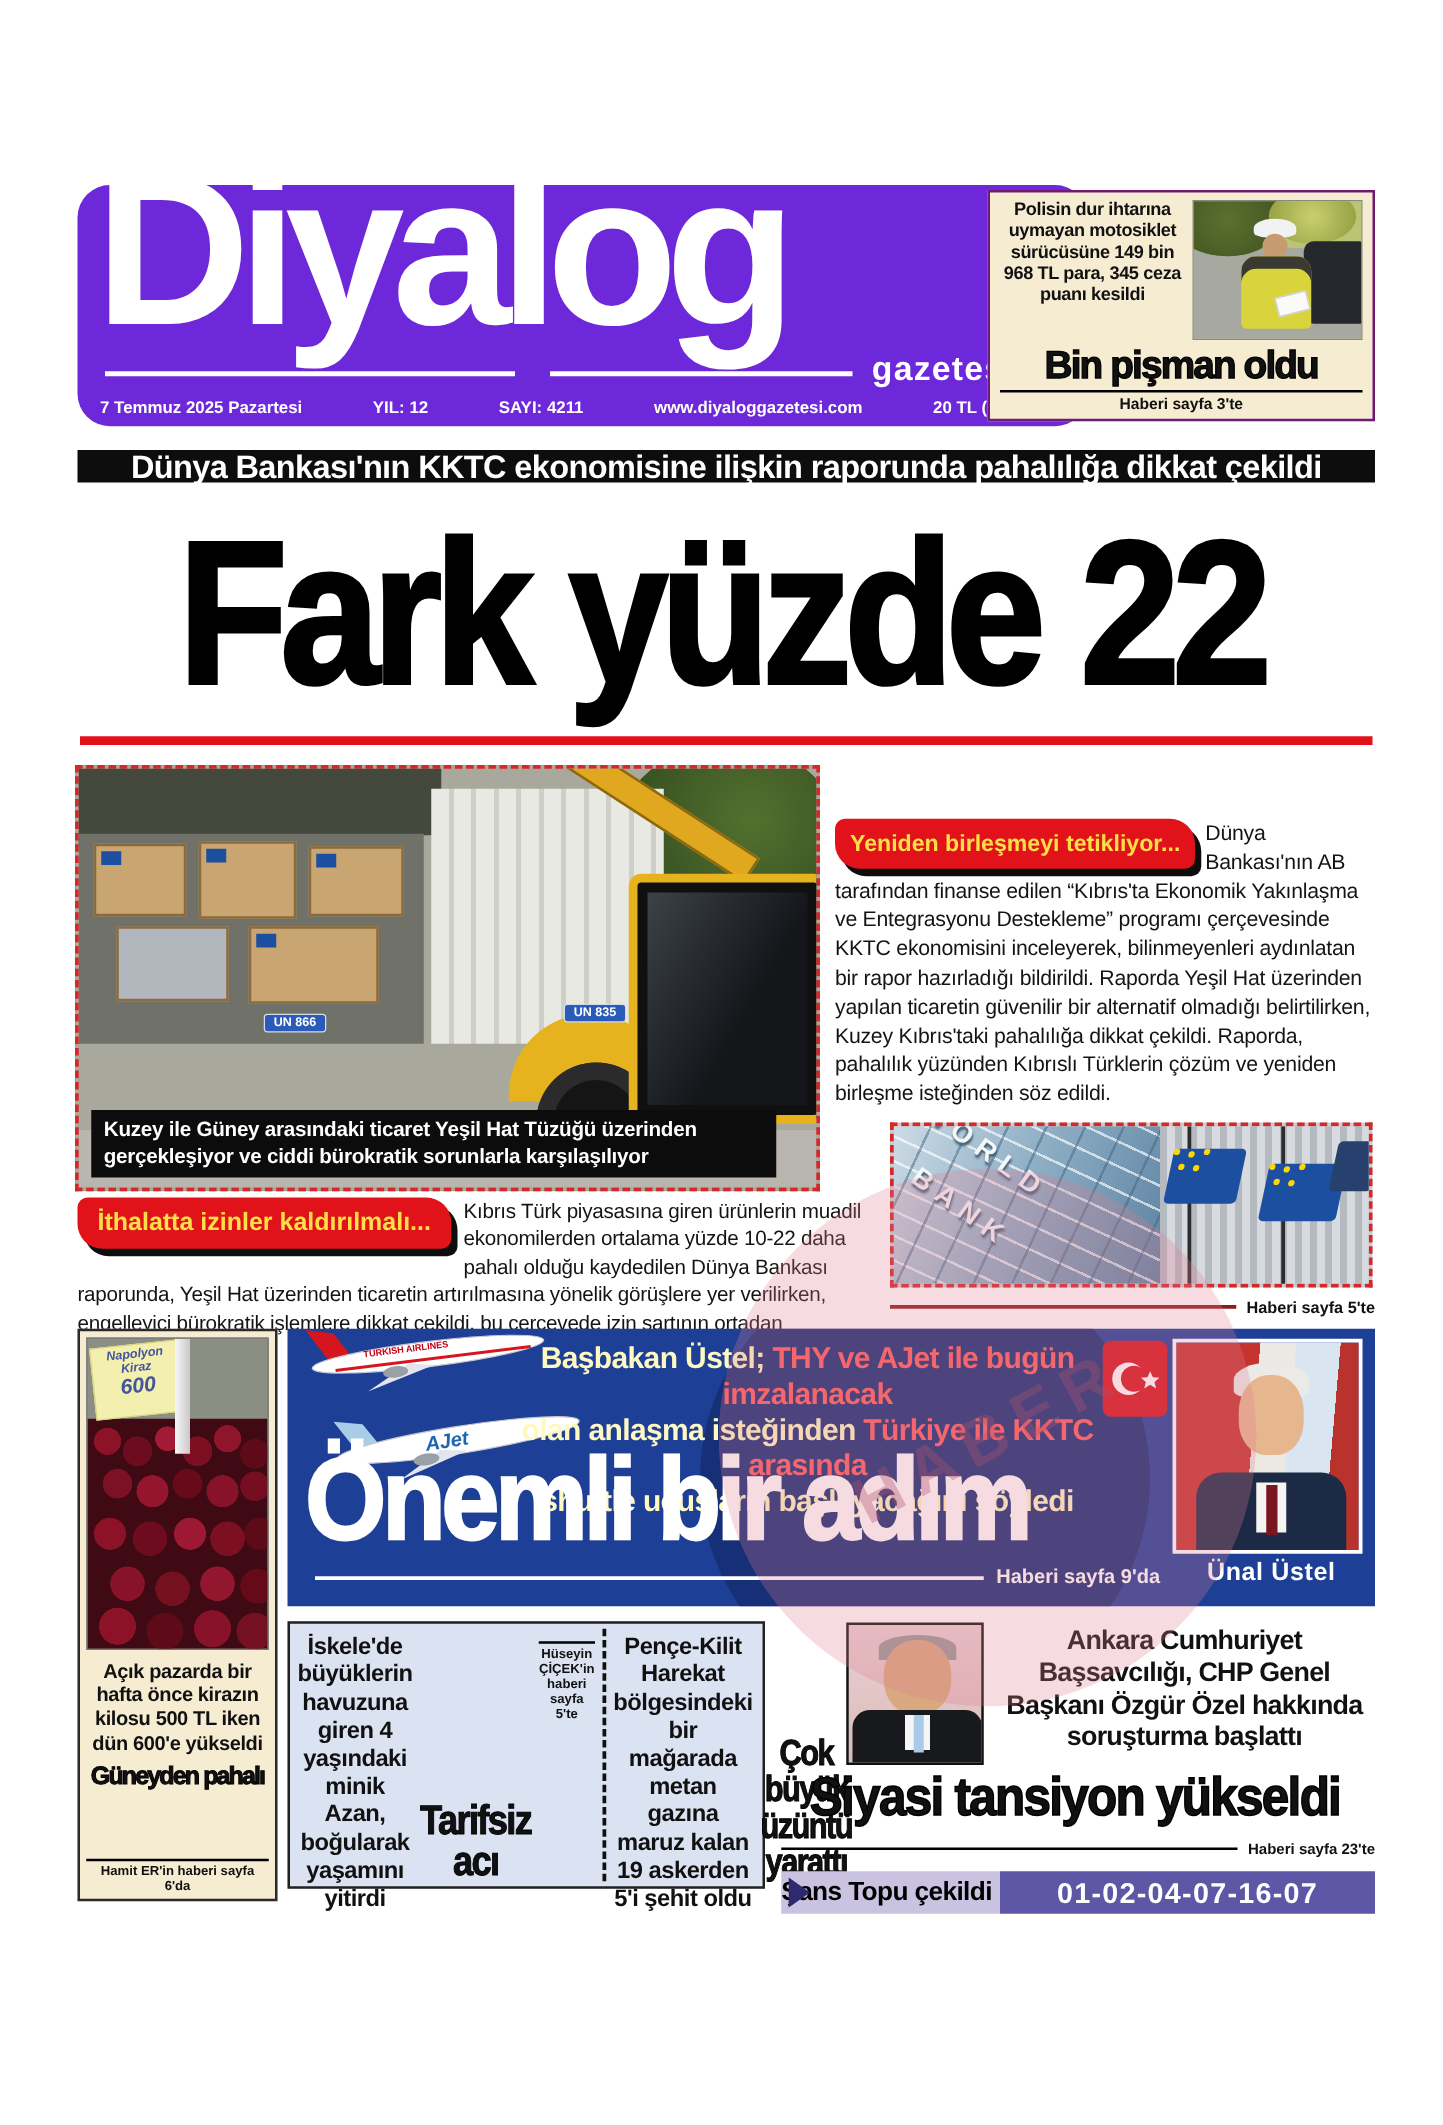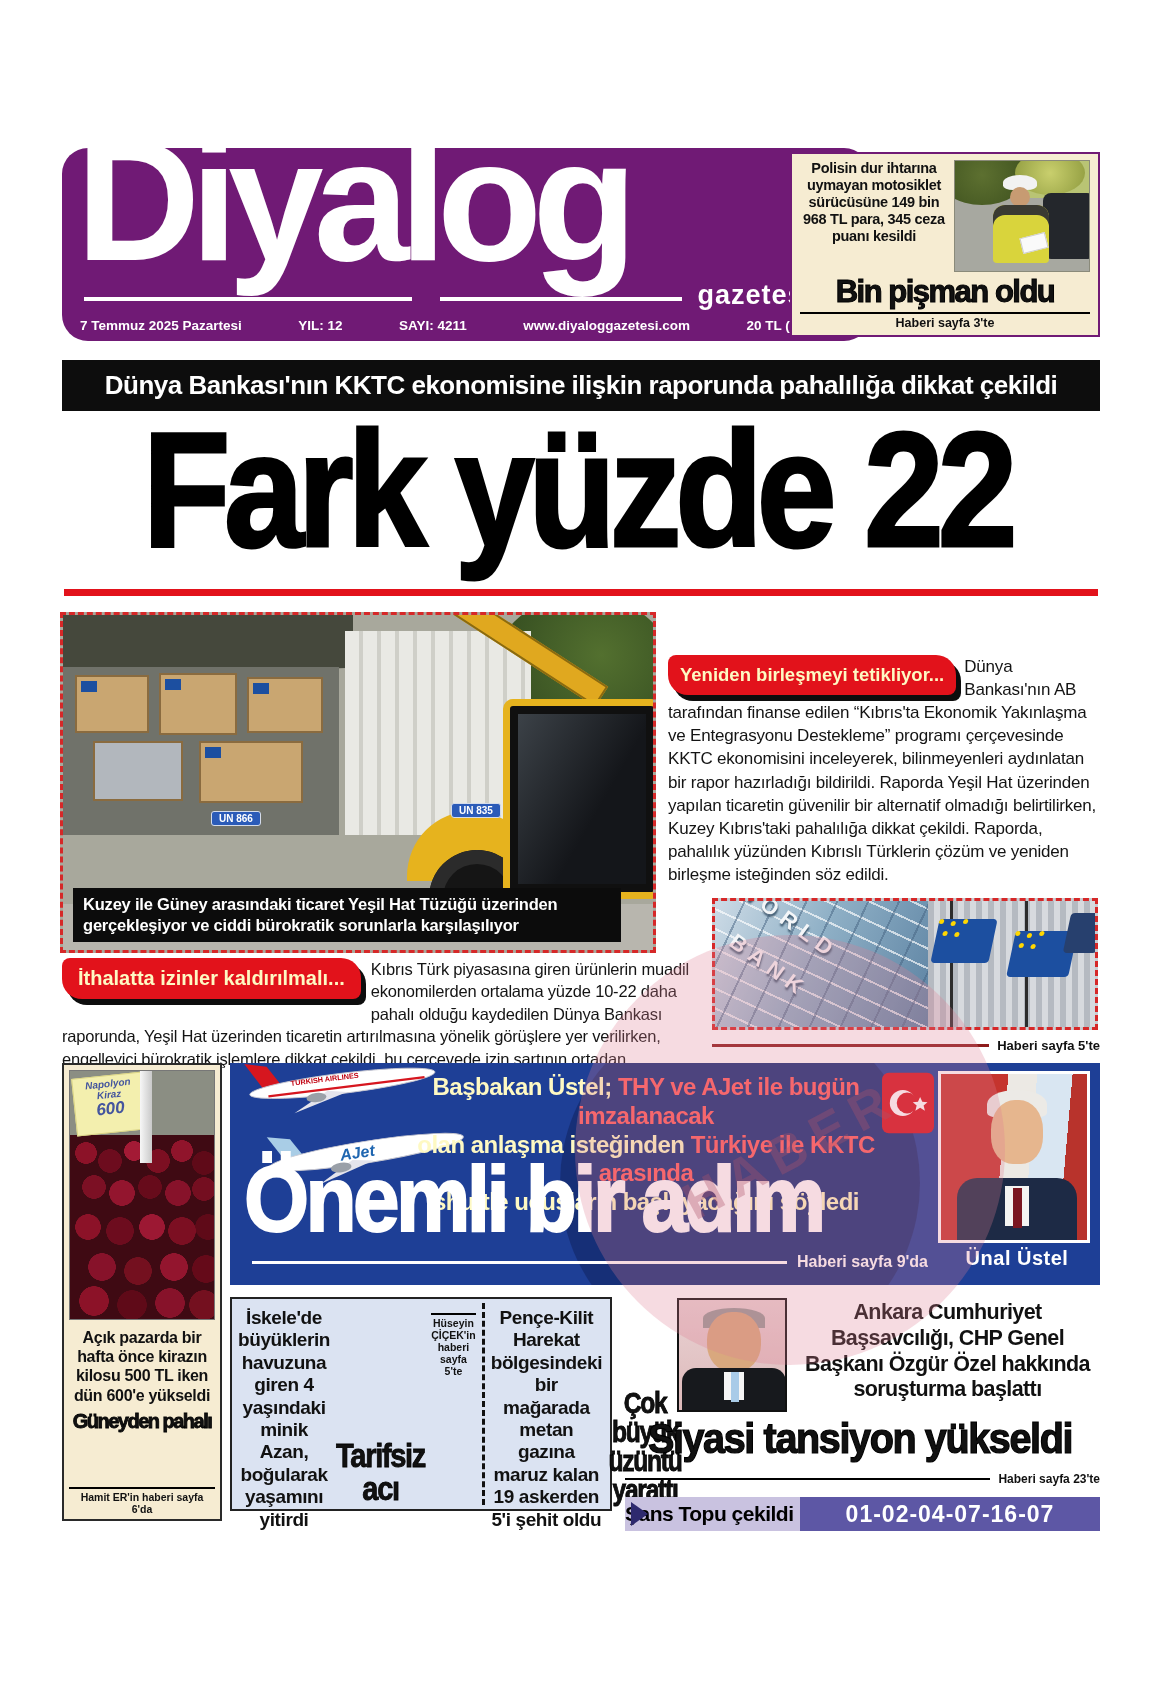--- a/index.html
+++ b/index.html
@@ -2,21 +2,21 @@
 <html><head>
 <meta charset="utf-8">
 <style>
   html,body{margin:0;padding:0;background:#ffffff;}
   #page{position:relative;width:1154px;height:1700px;background:#ffffff;overflow:hidden;
         font-family:"Liberation Sans",sans-serif;color:#111;}
   [data-name]{box-sizing:border-box;}
 
   
   .masthead{position:absolute;left:62px;top:148px;width:808px;height:193px;
-            background:#701a75;border-radius:26px;}
+            background:#6d28d9;border-radius:26px;}
   .masthead-title{position:absolute;left:14px;top:-34px;font-size:172px;font-weight:bold;
                   color:#fff;letter-spacing:-10px;line-height:1;white-space:nowrap;}
   .m-line1{position:absolute;left:22px;bottom:40px;width:328px;height:4px;background:#fff;}
   .m-line2{position:absolute;left:378px;bottom:40px;width:242px;height:4px;background:#fff;}
   .masthead-tagline{position:absolute;right:58px;bottom:30px;color:#fff;font-weight:bold;
                     font-size:27px;letter-spacing:1px;}
   .m-info{position:absolute;left:18px;right:12px;bottom:8px;display:flex;
           justify-content:space-between;color:#fff;font-size:13.5px;font-weight:bold;}
 
   
@@ -38,21 +38,21 @@
   .pp-vest{position:absolute;left:38px;top:44px;width:56px;height:58px;background:#d9d43c;
            border-radius:12px 12px 4px 4px;box-shadow:inset 0 10px 0 #3a3a32;}
   .pp-paper{position:absolute;left:66px;top:74px;width:26px;height:16px;background:#fafafa;
             transform:rotate(-14deg);border:1px solid #ccc;}
   .police-headline{margin-top:4px;font-size:31px;font-weight:bold;text-align:center;
                    letter-spacing:-1.5px;line-height:1.05;-webkit-text-stroke:1px #000;}
   .police-ref{margin-top:3px;border-top:2.5px solid #000;text-align:center;
               font-size:12.5px;font-weight:bold;padding-top:2px;}
 
   
-  .kicker-strip{position:absolute;left:62px;top:360px;width:1038px;height:51px;background:#0d0d0d;
+  .kicker-strip{position:absolute;left:62px;top:360px;width:1038px;height:26px;background:#0d0d0d;
                 color:#fff;font-size:26px;font-weight:bold;display:flex;align-items:center;
                 justify-content:center;letter-spacing:-0.5px;white-space:nowrap;}
   .main-headline{position:absolute;left:50%;top:408px;font-size:163px;font-weight:bold;
                  color:#000;white-space:nowrap;line-height:1;letter-spacing:-7px;
                  transform:translateX(-50%) scaleX(0.88);-webkit-text-stroke:3px #000;}
   .red-rule{position:absolute;left:64px;top:589px;width:1034px;height:7px;background:#e2121b;}
 
   
   .photo-trucks{position:absolute;left:60px;top:612px;width:596px;height:341px;
                 border:3px dashed #d62828;background:#a8a89c;overflow:hidden;}
@@ -76,21 +76,21 @@
            border-radius:50%;box-shadow:inset 0 0 0 14px #2b2b2b;}
   .t-road{position:absolute;left:0;bottom:0;width:100%;height:46px;background:#b8b6ae;}
   .t-plate{position:absolute;background:#2b5bb8;color:#fff;font-size:10px;font-weight:bold;
            padding:1px 7px;border-radius:3px;border:1px solid #d5dcea;}
   .t-plate1{left:148px;top:196px;} .t-plate2{left:388px;top:188px;}
   .t-caption{position:absolute;left:10px;bottom:8px;width:548px;background:#0c0c0c;color:#fff;
              font-weight:bold;font-size:16.5px;line-height:1.28;padding:6px 10px;letter-spacing:-0.2px;}
 
   
   .lead-col{position:absolute;left:668px;top:655px;width:434px;}
-  .tag{background:#e2121b;color:#fef9c3;font-weight:bold;border-radius:8px 20px 8px 20px;
+  .tag{background:#e2121b;color:#fde047;font-weight:bold;border-radius:8px 20px 8px 20px;
        box-shadow:5px 6px 0 #0d0d0d;text-align:left;}
   .tag1{float:left;font-size:18.5px;padding:9px 12px;margin:0 8px 6px 0;max-width:292px;}
   .lead-body{font-size:17px;line-height:1.36;letter-spacing:-0.2px;color:#141414;}
 
   .photo-wb{position:absolute;left:712px;top:898px;width:386px;height:132px;
             border:3px dashed #d62828;overflow:hidden;background:#c9cdd2;}
   .wb-glass{position:absolute;left:0;top:0;width:56%;height:100%;
             background:linear-gradient(115deg,#cddbe6 0%,#8fb0c6 45%,#5c82a2 100%);}
   .wb-glass::before{content:"";position:absolute;inset:0;
       background:repeating-linear-gradient(25deg,transparent 0 16px,rgba(255,255,255,.65) 16px 18px);}

